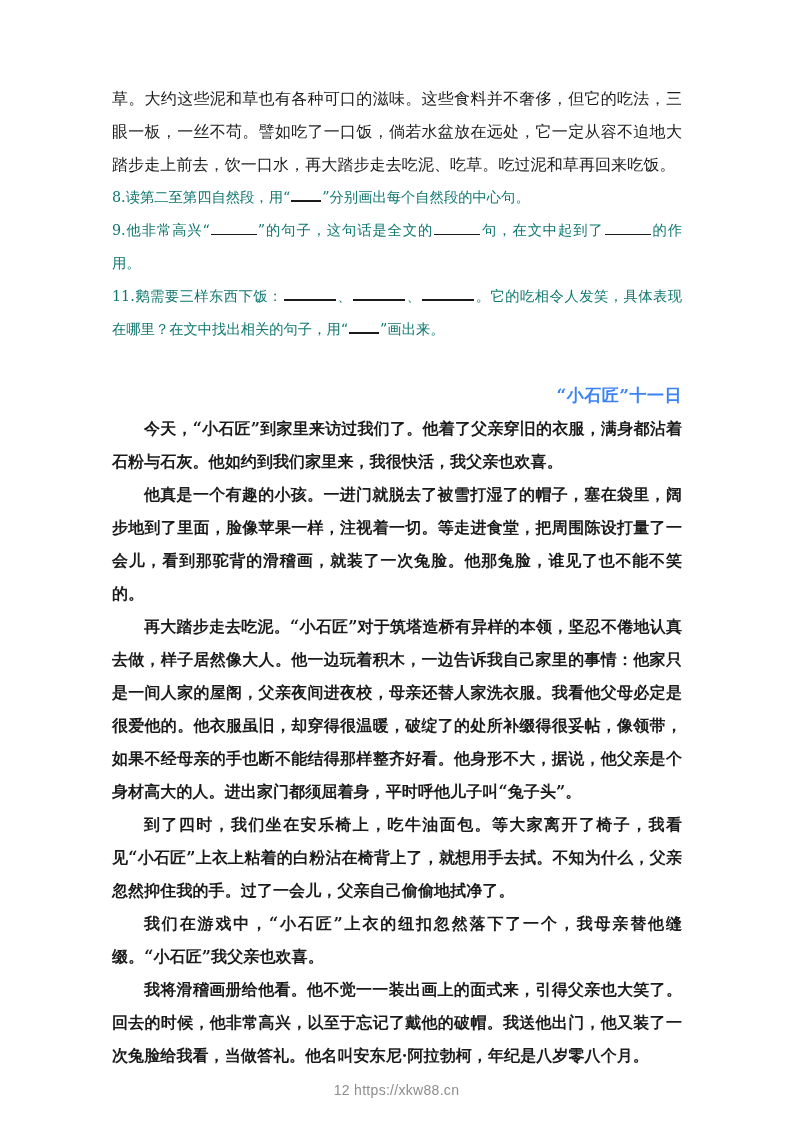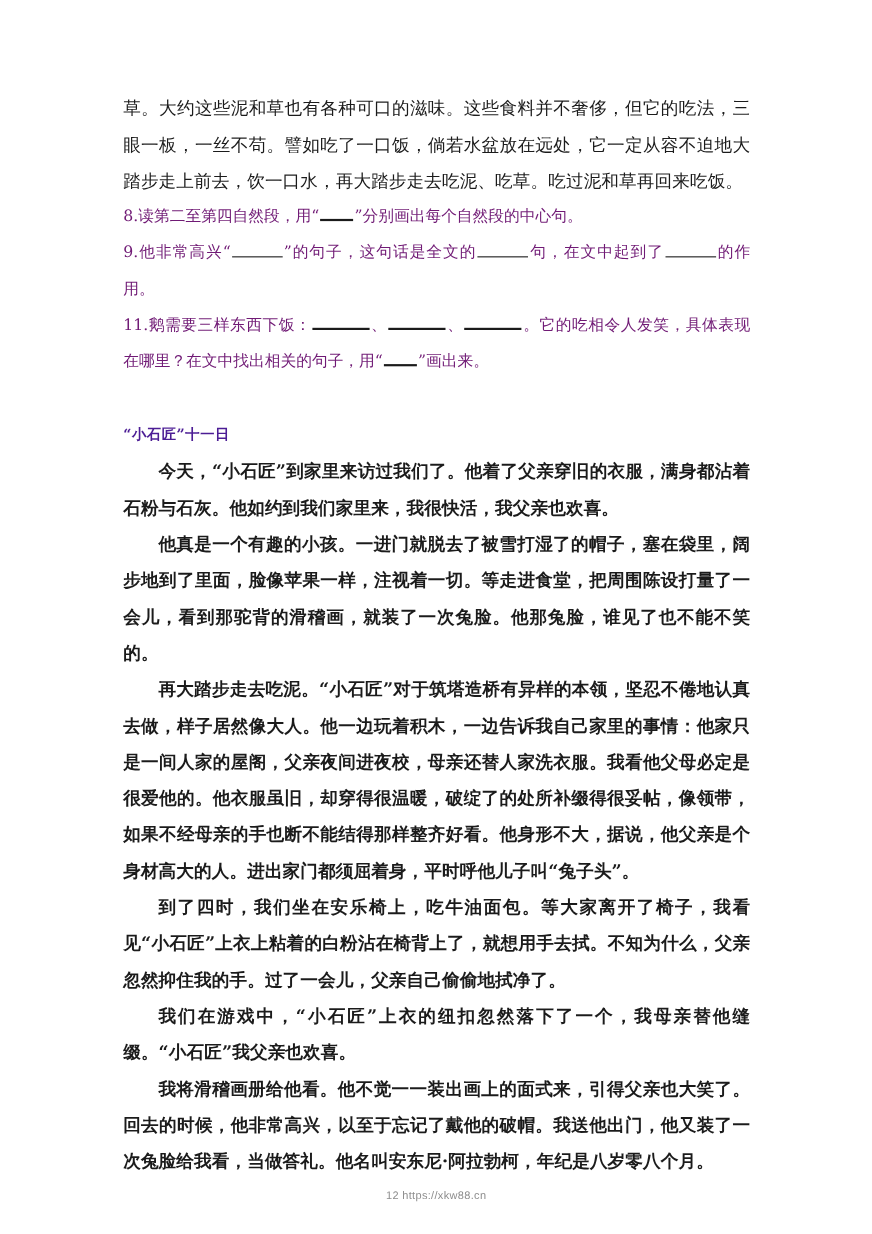--- a/index.html
+++ b/index.html
@@ -47,29 +47,29 @@
     text-indent: 2em;
     font-weight: bold;
   }
 
   .question {
     font-size: 14.3px;
     line-height: 33px;
     text-align: justify;
     text-justify: inter-ideograph;
     margin: 0;
-    color: #701a75;
+    color: #0f766e;
   }
 
   .title {
-    font-size: 13px;
+    font-size: 17px;
     line-height: 33px;
-    text-align: left;
+    text-align: right;
     margin: 0;
-    color: #4c1d95;
+    color: #3b82f6;
     letter-spacing: 0.5px;
   }
 
   .spacer-line {
     height: 33px;
   }
 
   
   .blank {
     display: inline-block;
@@ -90,21 +90,21 @@
     border-bottom-width: 2px;
   }
 
   .footer {
     position: absolute;
     left: 0;
     top: 1082px;
     width: 793px;
     text-align: center;
     font-family: "Liberation Sans", sans-serif;
-    font-size: 10px;
+    font-size: 14px;
     color: #8d8d8d;
     letter-spacing: 0.3px;
   }
 </style>
 </head>
 <body>
 
 <div class="page">
 
   <div class="content">

